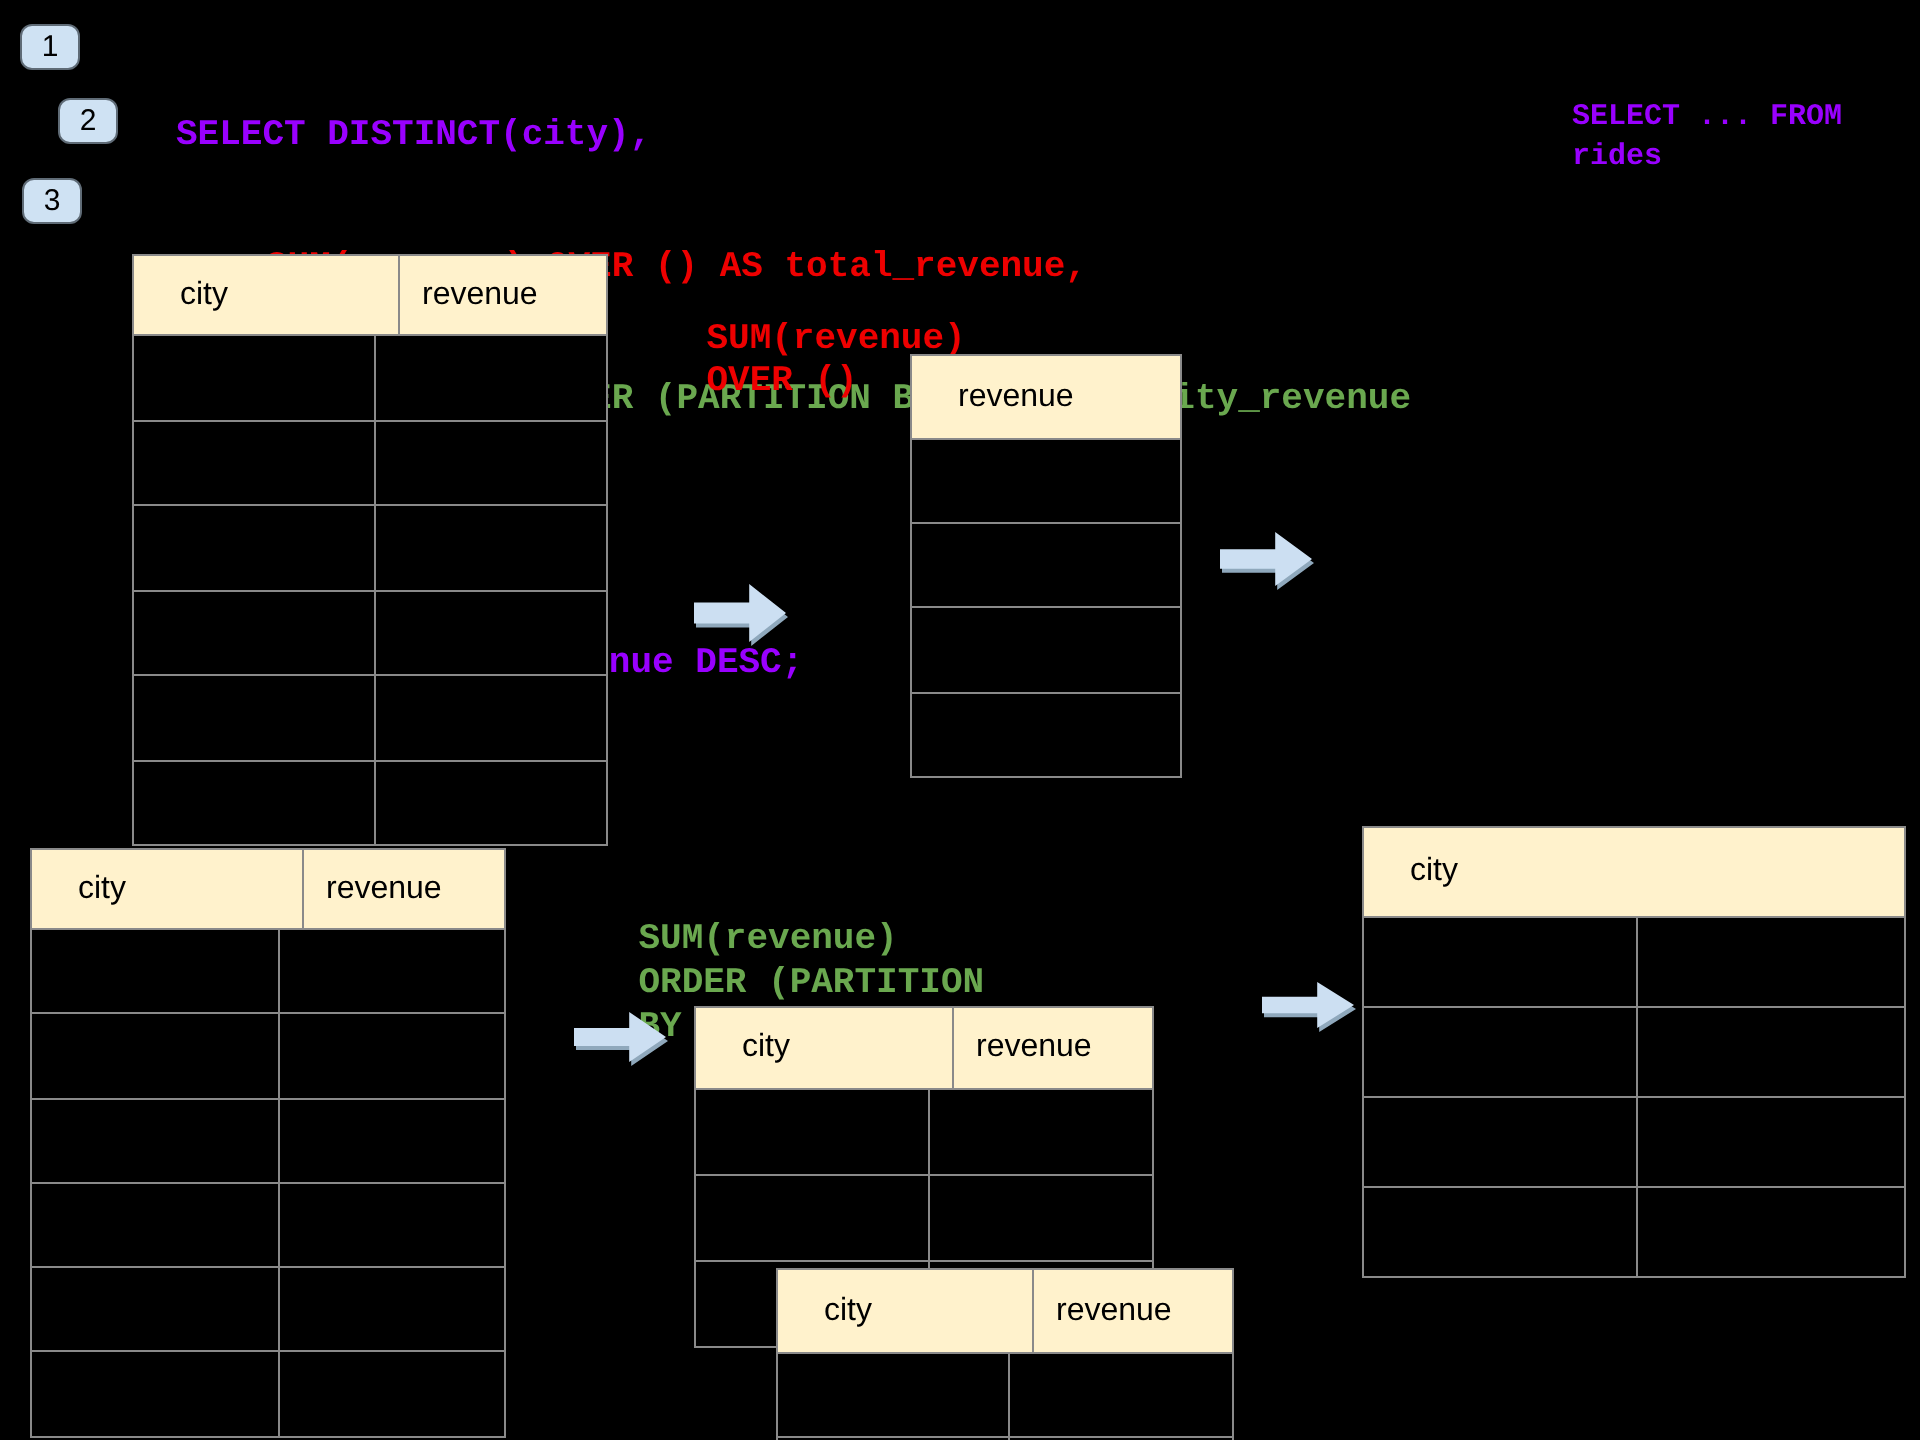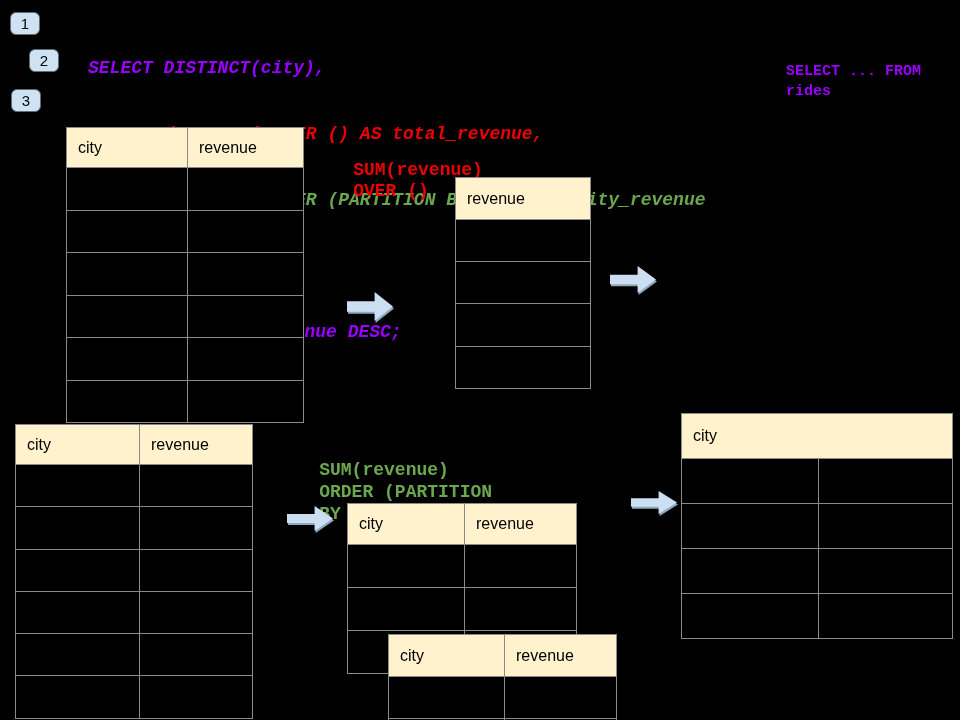--- a/index.html
+++ b/index.html
@@ -8,34 +8,34 @@
 
   
   .badge{position:absolute;width:30px;height:23px;background:#CFE2F3;border:1.5px solid #5f6b76;
          border-radius:6px;display:flex;align-items:center;justify-content:center;
          color:#000;font-size:15px;box-sizing:border-box;}
 
   
   .code{position:absolute;font-family:"Liberation Mono","DejaVu Sans Mono",monospace;
         font-weight:bold;white-space:pre;}
   #main-code{left:88px;top:13px;font-size:18px;line-height:22px;}
-  #main-code .ln{display:block;font-style:italic;}
+  #main-code .ln{display:block;}
   .ind-args{margin-left:45px;}
   .ind-kw{margin-left:22px;}
   .purple{color:#9900FF;}
   .red{color:#EE0000;}
   .green{color:#6AA84F;}
 
-  #from-note{left:750px;top:42px;font-size:15px;line-height:20px;color:#9900FF;}
+  #from-note{left:750px;top:29px;font-size:15px;line-height:20px;color:#9900FF;}
   #total-label{left:310px;top:139px;font-size:18px;line-height:21px;color:#EE0000;}
   #partition-label{left:276px;top:437px;font-size:18px;line-height:22px;color:#6AA84F;}
 
   
   .tbl{position:absolute;background:#000;border:1px solid #8a8a8a;box-sizing:border-box;}
-  .thead{display:flex;background:#FFF2CC;}
+  .thead{display:flex;background:#FFF2CC;padding-left:12px;}
   .hcell{box-sizing:border-box;display:flex;align-items:center;padding:0 11px;
          color:#000;font-size:16px;}
   .hcell + .hcell{border-left:1px solid #8a8a8a;}
   .trow{display:flex;border-top:1px solid #8a8a8a;}
   .tcell{box-sizing:border-box;height:100%;}
   .tcell + .tcell{border-left:1px solid #8a8a8a;}
   .grow{flex:1;}
 
   
   .arrow-wrap{position:absolute;filter:drop-shadow(1px 2px 0 #8FA8BC);}

